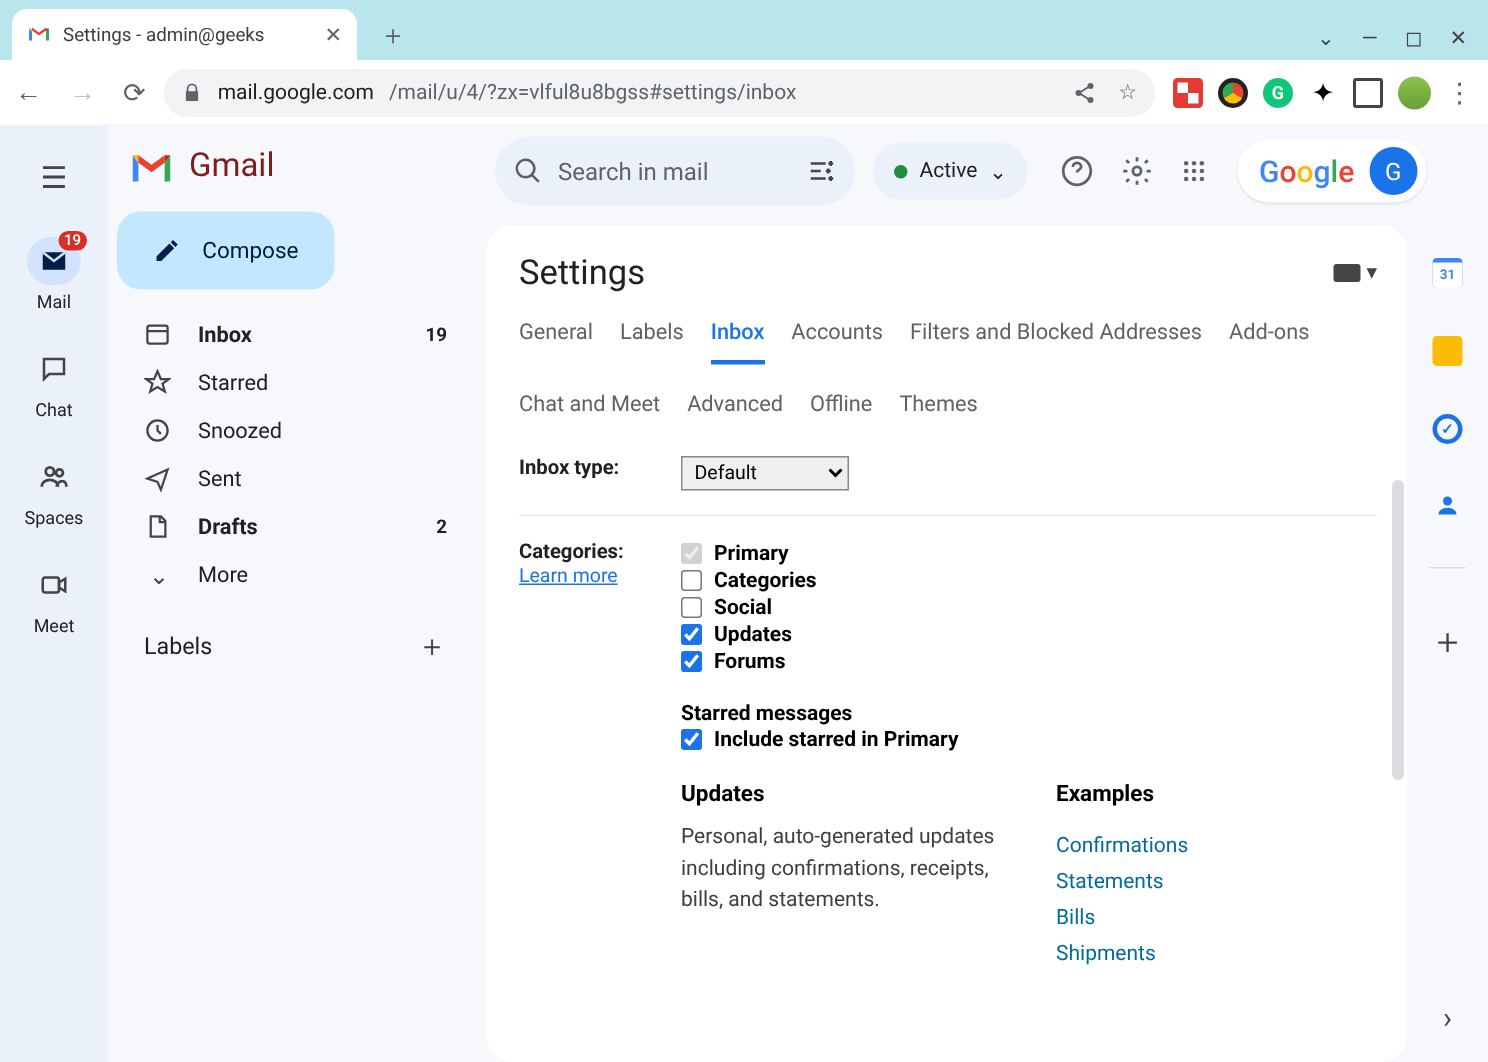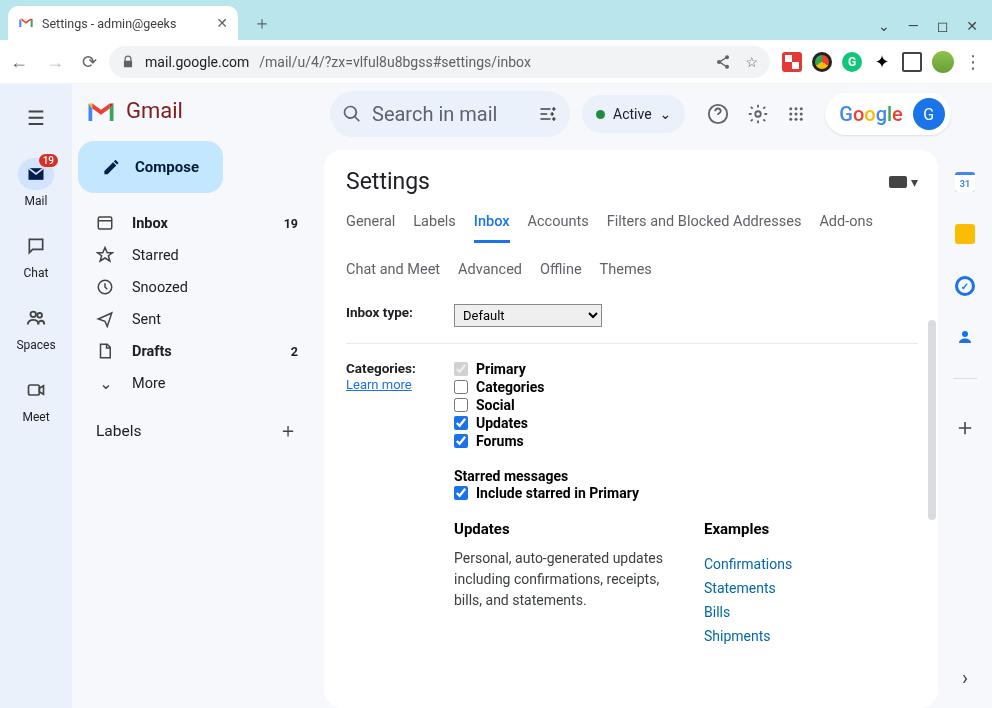--- a/index.html
+++ b/index.html
@@ -43,53 +43,53 @@
   .rail { width:72px; background:#eaf1fb; display:flex; flex-direction:column; align-items:center; padding-top:14px; gap:4px;}
   .hamburger { width:40px; height:40px; display:flex; align-items:center; justify-content:center; color:#444; font-size:20px; margin-bottom:10px;}
   .rail-item { display:flex; flex-direction:column; align-items:center; font-size:12px; color:#202124; padding:6px 0 12px; width:100%;}
   .rail-icon { width:36px; height:32px; border-radius:16px; display:flex; align-items:center; justify-content:center; position:relative; margin-bottom:4px; color:#444;}
   .rail-item.sel .rail-icon { background:#d3e3fd; }
   .rail-badge { position:absolute; top:-4px; right:-4px; background:#d93025; color:#fff; font-size:10px; border-radius:10px; padding:1px 4px; font-weight:500;}
 
   .side-col { width:248px; padding:10px 8px 0 6px;}
   .gmail-logo { display:flex; align-items:center; gap:10px; padding:4px 4px 18px 8px;}
   .gmail-text { font-size:22px; color:#7f1d1d;}
-  .compose { background:#c2e7ff; border-radius:16px; display:flex; align-items:center; gap:14px; padding:16px 24px; font-size:15px; font-weight:700; color:#001d35; margin-bottom:14px; width:145px;}
+  .compose { background:#c2e7ff; border-radius:16px; display:flex; align-items:center; gap:14px; padding:16px 24px; font-size:15px; font-weight:400; color:#001d35; margin-bottom:14px; width:145px;}
   .folders { display:flex; flex-direction:column;}
   .folder { display:flex; align-items:center; gap:16px; padding:4px 14px 4px 18px; font-size:14.5px; color:#202124; border-radius:0 16px 16px 0; height:32px;}
   .folder .cnt { margin-left:auto; font-size:12.5px;}
   .folder.bold { font-weight:700;}
   .folder-icon { width:20px; text-align:center; color:#444;}
   .labels-row { display:flex; align-items:center; padding:18px 14px 0 18px; font-size:15.5px; color:#202124;}
   .labels-row .plus { margin-left:auto; color:#444; font-size:20px;}
 
   .main { flex:1; display:flex; flex-direction:column;}
   .top-bar { height:60px; display:flex; align-items:center; padding:0 14px 0 10px; gap:12px;}
   .search { flex:1; max-width:240px; background:#eaf1fb; border-radius:28px; height:46px; display:flex; align-items:center; padding:0 12px; gap:10px; color:#5f6368;}
-  .search span.txt { font-size:20px; flex:1;}
+  .search span.txt { font-size:16px; flex:1;}
   .active-pill { background:#eaf1fb; border-radius:20px; height:38px; display:flex; align-items:center; gap:8px; padding:0 14px; font-size:14px; color:#202124;}
   .dot-g { width:9px; height:9px; background:#1e8e3e; border-radius:50%;}
   .top-icons { display:flex; align-items:center; gap:18px; color:#5f6368; font-size:20px; margin-left:10px;}
   .google-chip { background:#fff; border-radius:28px; height:42px; display:flex; align-items:center; padding:0 6px 0 14px; gap:10px; box-shadow:0 1px 2px rgba(0,0,0,.1); margin-left:8px;}
   .gword { font-size:20px; font-weight:500; }
   .gword .b{color:#4285f4}.gword .r{color:#ea4335}.gword .y{color:#fbbc05}.gword .g{color:#34a853}
   .gcircle { width:32px; height:32px; background:#1a73e8; color:#fff; border-radius:50%; display:flex; align-items:center; justify-content:center; font-size:16px;}
 
   .panel-wrap { flex:1; display:flex;}
   .panel { flex:1; background:#fff; border-radius:18px; margin:6px 0 0 4px; padding:18px 20px 0 22px; position:relative; overflow:hidden;}
   .settings-h { font-size:23px; color:#202124; display:flex; align-items:center;}
   .settings-h .kbd { margin-left:auto; color:#444; font-size:14px; display:flex; align-items:center; gap:4px;}
   .kbd-ic{ width:18px;height:12px;background:#444;border-radius:2px;}
   .tabs-row { display:flex; flex-wrap:wrap; gap:18px 18px; padding-top:18px; font-size:14.5px; color:#5f6368;}
   .tabs-row span { padding-bottom:10px; }
   .tabs-row span.sel { color:#1a73e8; border-bottom:3px solid #1a73e8; font-weight:500;}
   .sec { display:flex; padding:16px 0; border-bottom:1px solid #e8eaed;}
   .sec-label { width:108px; font-size:13.5px; font-weight:700; color:#202124;}
   .sec-body { flex:1; font-size:13.5px;}
-  select { font-size:13px; padding:2px 4px; border:1px solid #888; background:#efefef; width:148px;}
+  select { font-size:13px; padding:2px 4px; border:1px solid #888; background:#efefef; width:112px;}
   .link { color:#1a73e8; font-size:13px; font-weight:400;}
   .chk-row { display:flex; align-items:center; gap:8px; padding:1px 0;}
   .chk-row label { font-size:14px; font-weight:700;}
   input[type=checkbox]{ width:14px; height:14px; accent-color:#1a73e8;}
   .sub-h { font-weight:700; font-size:14px; padding-top:18px;}
   .two-col { display:flex; gap:40px; padding-top:18px;}
   .two-col h4 { font-size:15px; font-weight:700; padding-bottom:10px;}
   .two-col p { font-size:14px; color:#3c4043; line-height:1.5; max-width:210px;}
   .two-col .ex div { font-size:14px; color:#0369a1; padding:4px 0;}
   .scrollbar { position:absolute; right:2px; top:170px; width:8px; height:200px; background:#dadce0; border-radius:4px;}

